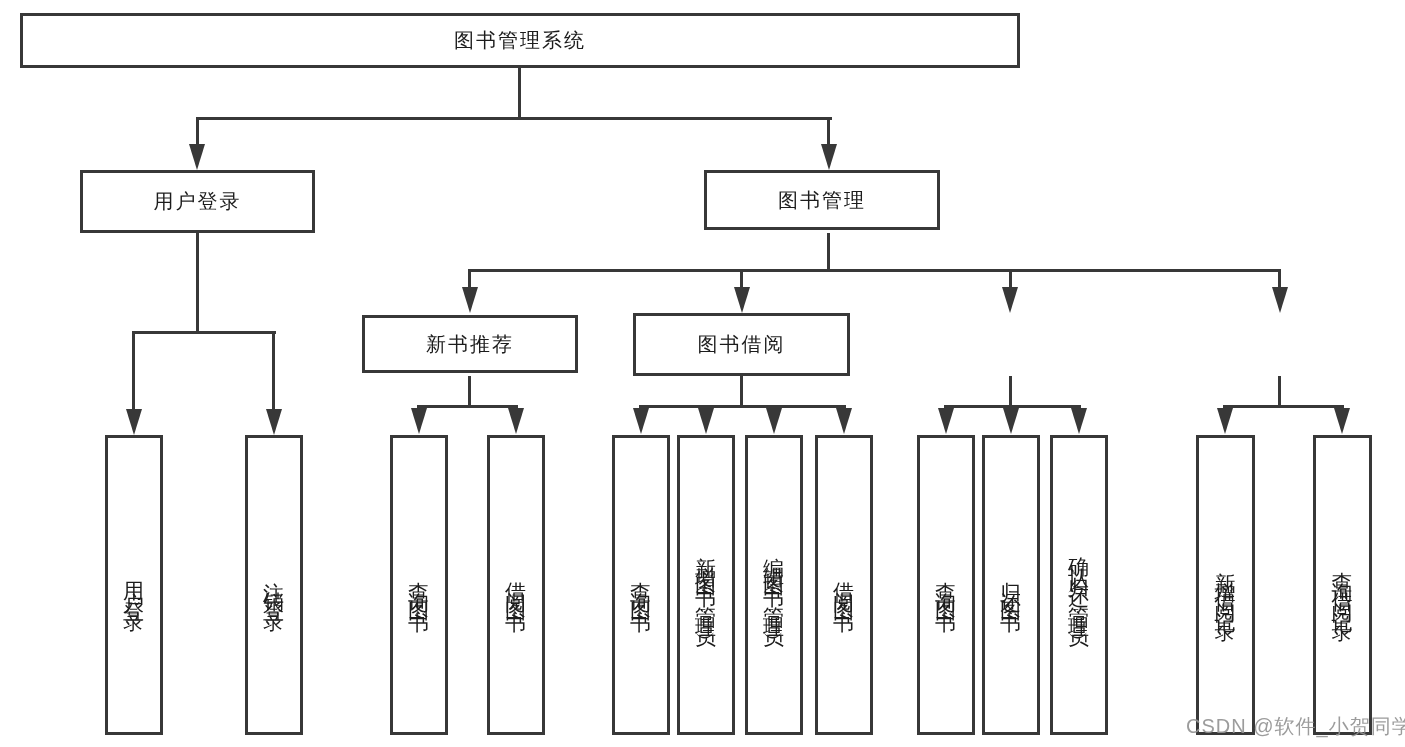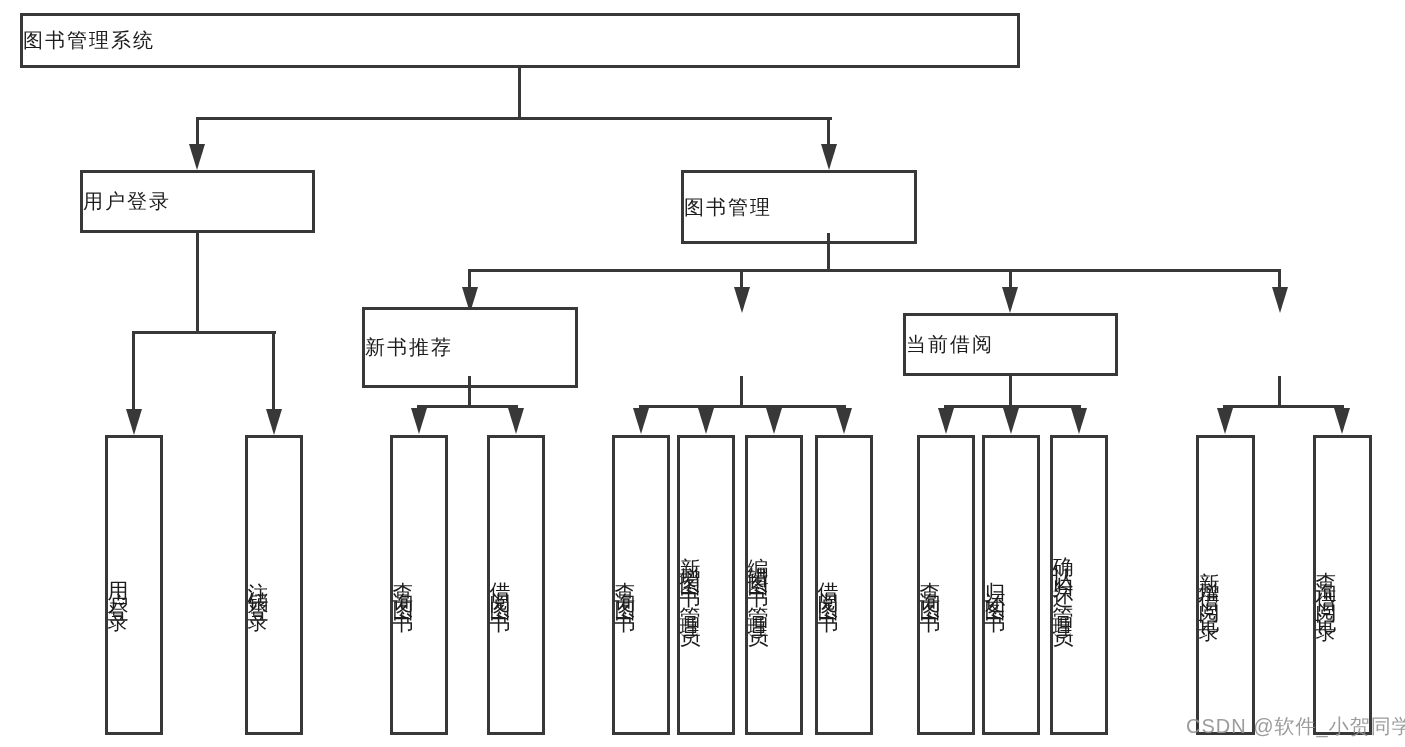--- a/index.html
+++ b/index.html
@@ -4,21 +4,21 @@
 <style>
   html,body { margin:0; padding:0; background:#ffffff; }
   body { font-family:"Liberation Sans", sans-serif; }
   #stage {
     position:relative; width:1405px; height:747px; background:#ffffff;
     overflow:hidden;
   }
   .box {
     position:absolute; box-sizing:border-box;
     border:3px solid #383838; background:#ffffff;
-    display:flex; align-items:center; justify-content:flex-start;
+    display:flex; align-items:center; justify-content:center;
   }
   .lbl {
     font-size:20px; color:#1c1c1c; letter-spacing:2px; white-space:nowrap;
   }
   .vlbl {
     writing-mode:vertical-rl; text-orientation:mixed;
     font-size:21px; letter-spacing:10px; line-height:1;
     color:#1c1c1c; white-space:nowrap;
   }
   .hline, .vline { position:absolute; background:#383838; }
@@ -46,21 +46,21 @@
   <div class="vline" style="left:518px;top:68px;width:3px;height:52px"></div>
   <div class="hline" style="left:196px;top:117px;width:636px;height:3px"></div>
   <div class="vline" style="left:196px;top:117px;width:3px;height:30px"></div>
   <div class="arrow" style="left:189px;top:144px"></div>
   <div class="vline" style="left:827px;top:117px;width:3px;height:30px"></div>
   <div class="arrow" style="left:821px;top:144px"></div>
 
   <div class="box" style="left:80px;top:170px;width:235px;height:63px">
     <span class="lbl">用户登录</span>
   </div>
-  <div class="box" style="left:681px;top:170px;width:236px;height:74px">
+  <div class="box" style="left:704px;top:170px;width:236px;height:60px">
     <span class="lbl">图书管理</span>
   </div>
 
   <div class="vline" style="left:196px;top:233px;width:3px;height:99px"></div>
   <div class="hline" style="left:132px;top:331px;width:144px;height:3px"></div>
   <div class="vline" style="left:132px;top:331px;width:3px;height:79px"></div>
   <div class="arrow" style="left:126px;top:409px"></div>
   <div class="vline" style="left:272px;top:331px;width:3px;height:79px"></div>
   <div class="arrow" style="left:266px;top:409px"></div>
 
@@ -68,25 +68,25 @@
   <div class="hline" style="left:468px;top:269px;width:813px;height:3px"></div>
   <div class="vline" style="left:468px;top:269px;width:3px;height:20px"></div>
   <div class="arrow" style="left:462px;top:287px"></div>
   <div class="vline" style="left:740px;top:269px;width:3px;height:20px"></div>
   <div class="arrow" style="left:734px;top:287px"></div>
   <div class="vline" style="left:1009px;top:269px;width:3px;height:20px"></div>
   <div class="arrow" style="left:1002px;top:287px"></div>
   <div class="vline" style="left:1278px;top:269px;width:3px;height:20px"></div>
   <div class="arrow" style="left:1272px;top:287px"></div>
 
-  <div class="box" style="left:362px;top:307px;width:216px;height:81px">
+  <div class="box" style="left:362px;top:315px;width:216px;height:58px">
     <span class="lbl">新书推荐</span>
   </div>
-  <div class="box" style="left:903px;top:313px;width:215px;height:63px">
-    <span class="lbl">当前借阅</span>
+  <div class="box" style="left:633px;top:313px;width:217px;height:63px">
+    <span class="lbl">图书借阅</span>
   </div>
 
   <div class="vline" style="left:468px;top:376px;width:3px;height:31px"></div>
   <div class="hline" style="left:417px;top:405px;width:101px;height:3px"></div>
   <div class="arrow" style="left:411px;top:408px"></div>
   <div class="arrow" style="left:508px;top:408px"></div>
 
   <div class="vline" style="left:740px;top:376px;width:3px;height:31px"></div>
   <div class="hline" style="left:639px;top:405px;width:207px;height:3px"></div>
   <div class="arrow" style="left:633px;top:408px"></div>

